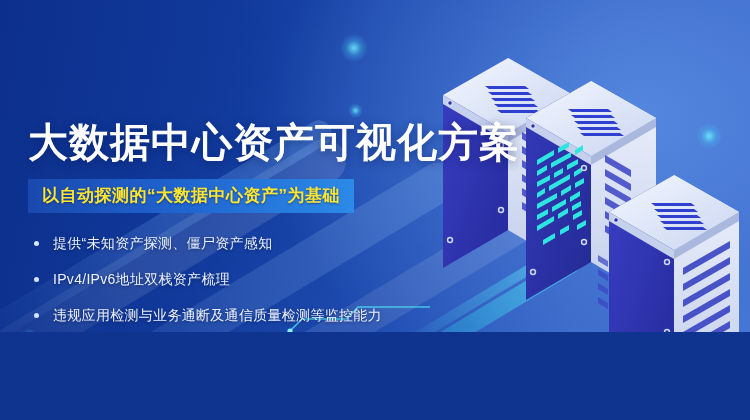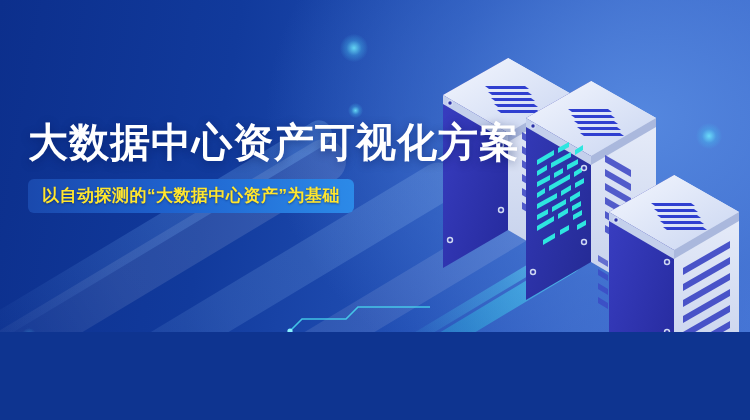--- a/index.html
+++ b/index.html
@@ -47,21 +47,21 @@
     letter-spacing:1px;
     line-height:1.12;
     text-shadow:0 2px 10px rgba(0,20,80,0.45);
     white-space:nowrap;
   }
   #sub-banner {
     margin-top:14px;
     display:inline-block;
     padding:5px 14px 6px 14px;
     background:linear-gradient(90deg,#1a49ad 0%, #1f63cf 45%, #2c8ae8 100%);
-    border-radius:6px;
+    border-radius:1px;
   }
   #sub-banner-text {
     font-size:17px;
     font-weight:bold;
     color:#ffe62e;
     letter-spacing:0.5px;
     white-space:nowrap;
     text-shadow:0 1px 2px rgba(0,20,70,0.5);
   }
   #bullet-list { margin-top:20px; list-style:none; }
@@ -289,15 +289,29 @@
   </div>
 
   <div id="text-col">
 
     <h1 id="main-title">大数据中心资产可视化方案</h1>
 
     <div id="sub-banner">
       <span id="sub-banner-text">以自动探测的“大数据中心资产”为基础</span>
     </div>
 
+    <ul id="bullet-list">
+      <li class="bullet-row">
+        <span class="bullet-dot"></span>
+        <span class="bullet-text">提供“未知资产探测、僵尸资产感知</span>
+      </li>
+      <li class="bullet-row">
+        <span class="bullet-dot"></span>
+        <span class="bullet-text">IPv4/IPv6地址双栈资产梳理</span>
+      </li>
+      <li class="bullet-row">
+        <span class="bullet-dot"></span>
+        <span class="bullet-text">违规应用检测与业务通断及通信质量检测等监控能力</span>
+      </li>
+    </ul>
   </div>
 
 </div>
 
 </body></html>

